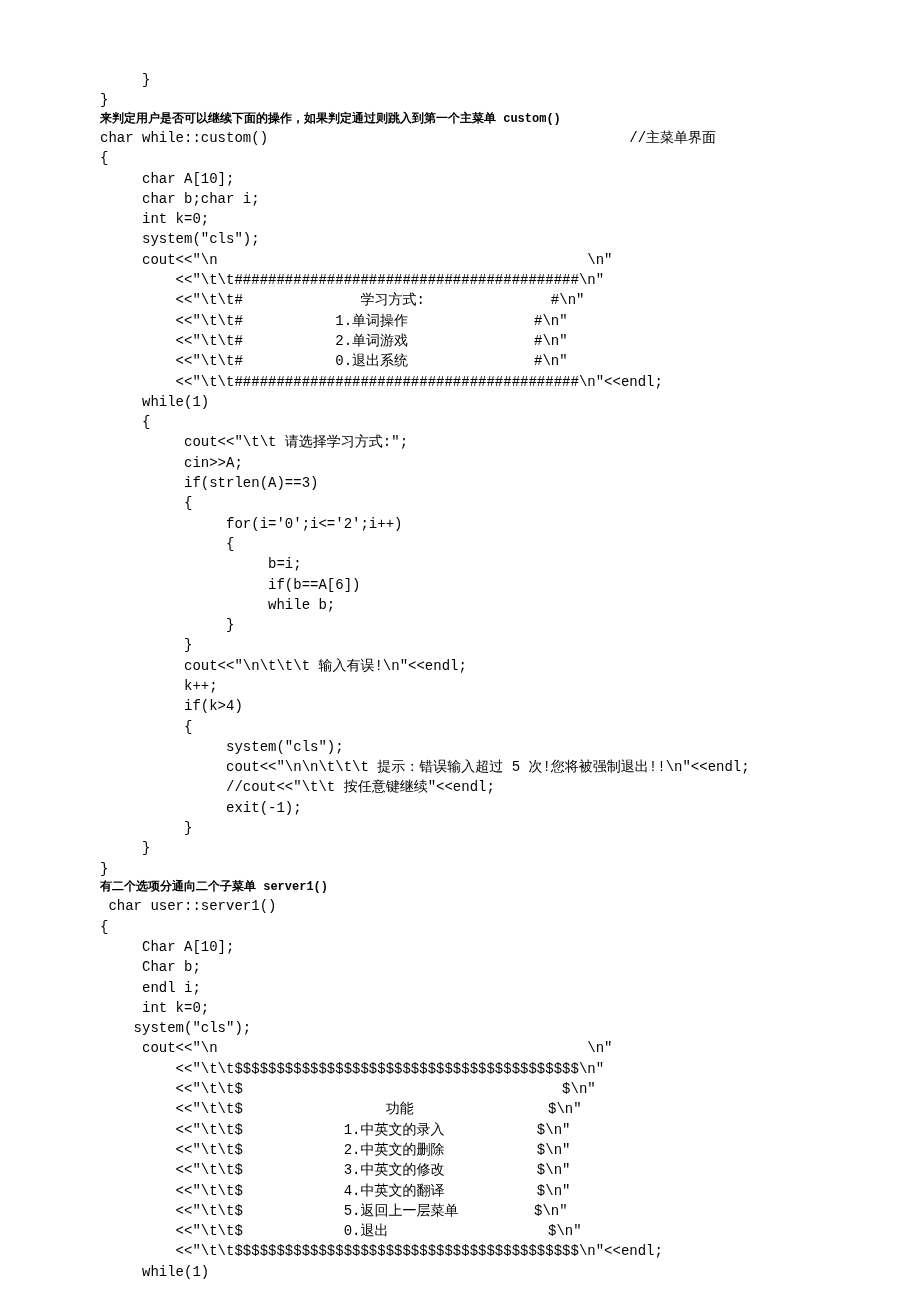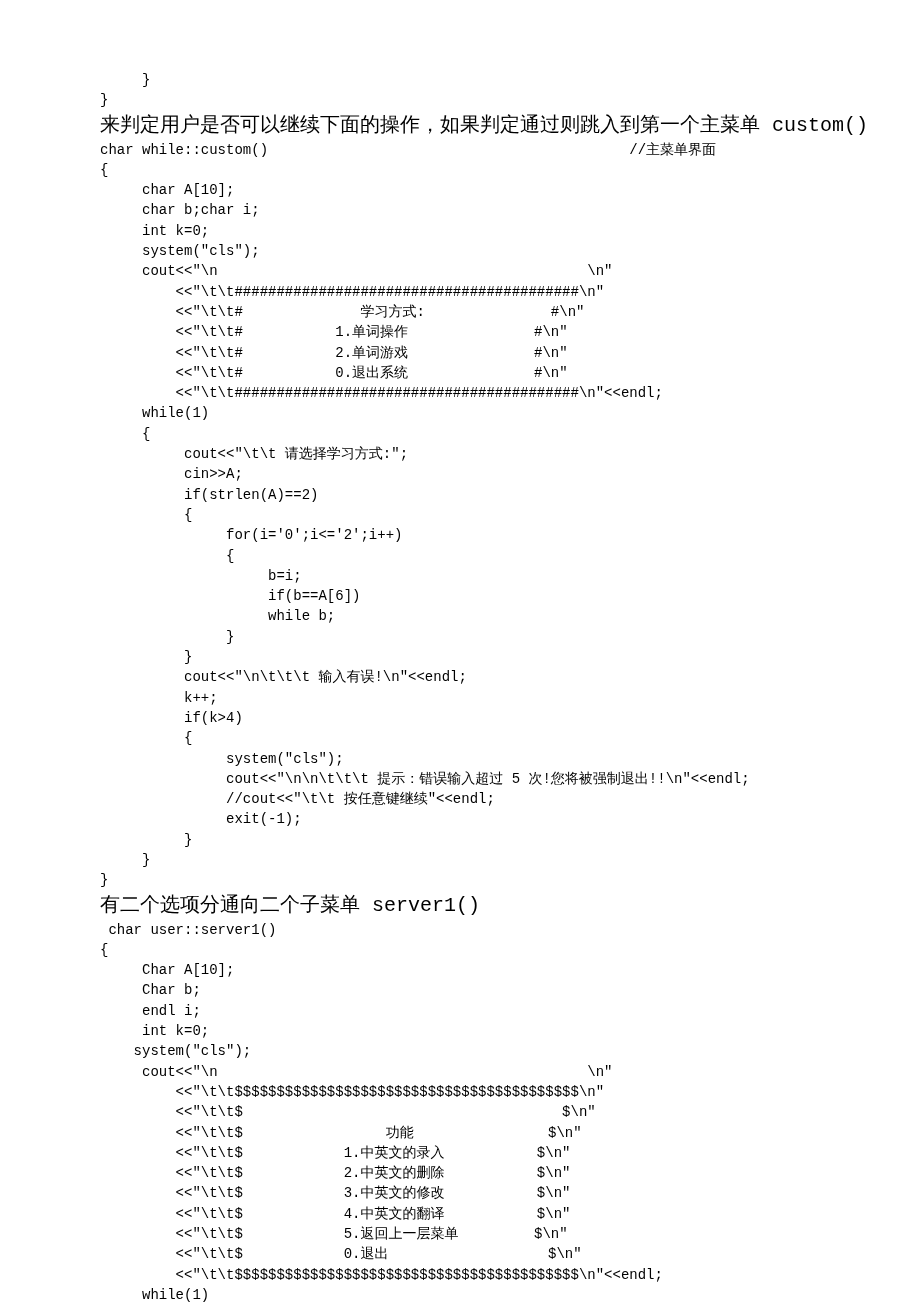--- a/index.html
+++ b/index.html
@@ -14,21 +14,22 @@
     box-sizing: border-box;
   }
   pre {
     margin: 0;
     font-family: "SimSun", "宋体", "Courier New", monospace;
     font-size: 14px;
     white-space: pre;
     line-height: 1.45;
   }
   .cjk-heading {
-    font-size: 20px;
+    font-size: 12px;
+    font-weight: bold;
   }
 </style>
 </head>
 <body>
 
 <pre>     }</pre>
 <pre>}</pre>
 <pre class="cjk-heading">来判定用户是否可以继续下面的操作，如果判定通过则跳入到第一个主菜单 custom()</pre>
 <pre>char while::custom()                                           //主菜单界面</pre>
 <pre>{</pre>
@@ -40,21 +41,21 @@
 <pre>         &lt;&lt;"\t\t#########################################\n"</pre>
 <pre>         &lt;&lt;"\t\t#              学习方式:               #\n"</pre>
 <pre>         &lt;&lt;"\t\t#           1.单词操作               #\n"</pre>
 <pre>         &lt;&lt;"\t\t#           2.单词游戏               #\n"</pre>
 <pre>         &lt;&lt;"\t\t#           0.退出系统               #\n"</pre>
 <pre>         &lt;&lt;"\t\t#########################################\n"&lt;&lt;endl;</pre>
 <pre>     while(1)</pre>
 <pre>     {</pre>
 <pre>          cout&lt;&lt;"\t\t 请选择学习方式:";</pre>
 <pre>          cin&gt;&gt;A;</pre>
-<pre>          if(strlen(A)==2)</pre>
+<pre>          if(strlen(A)==3)</pre>
 <pre>          {</pre>
 <pre>               for(i='0';i&lt;='2';i++)</pre>
 <pre>               {</pre>
 <pre>                    b=i;</pre>
 <pre>                    if(b==A[6])</pre>
 <pre>                    while b;</pre>
 <pre>               }</pre>
 <pre>          }</pre>
 <pre>          cout&lt;&lt;"\n\t\t\t 输入有误!\n"&lt;&lt;endl;</pre>
 <pre>          k++;</pre>

